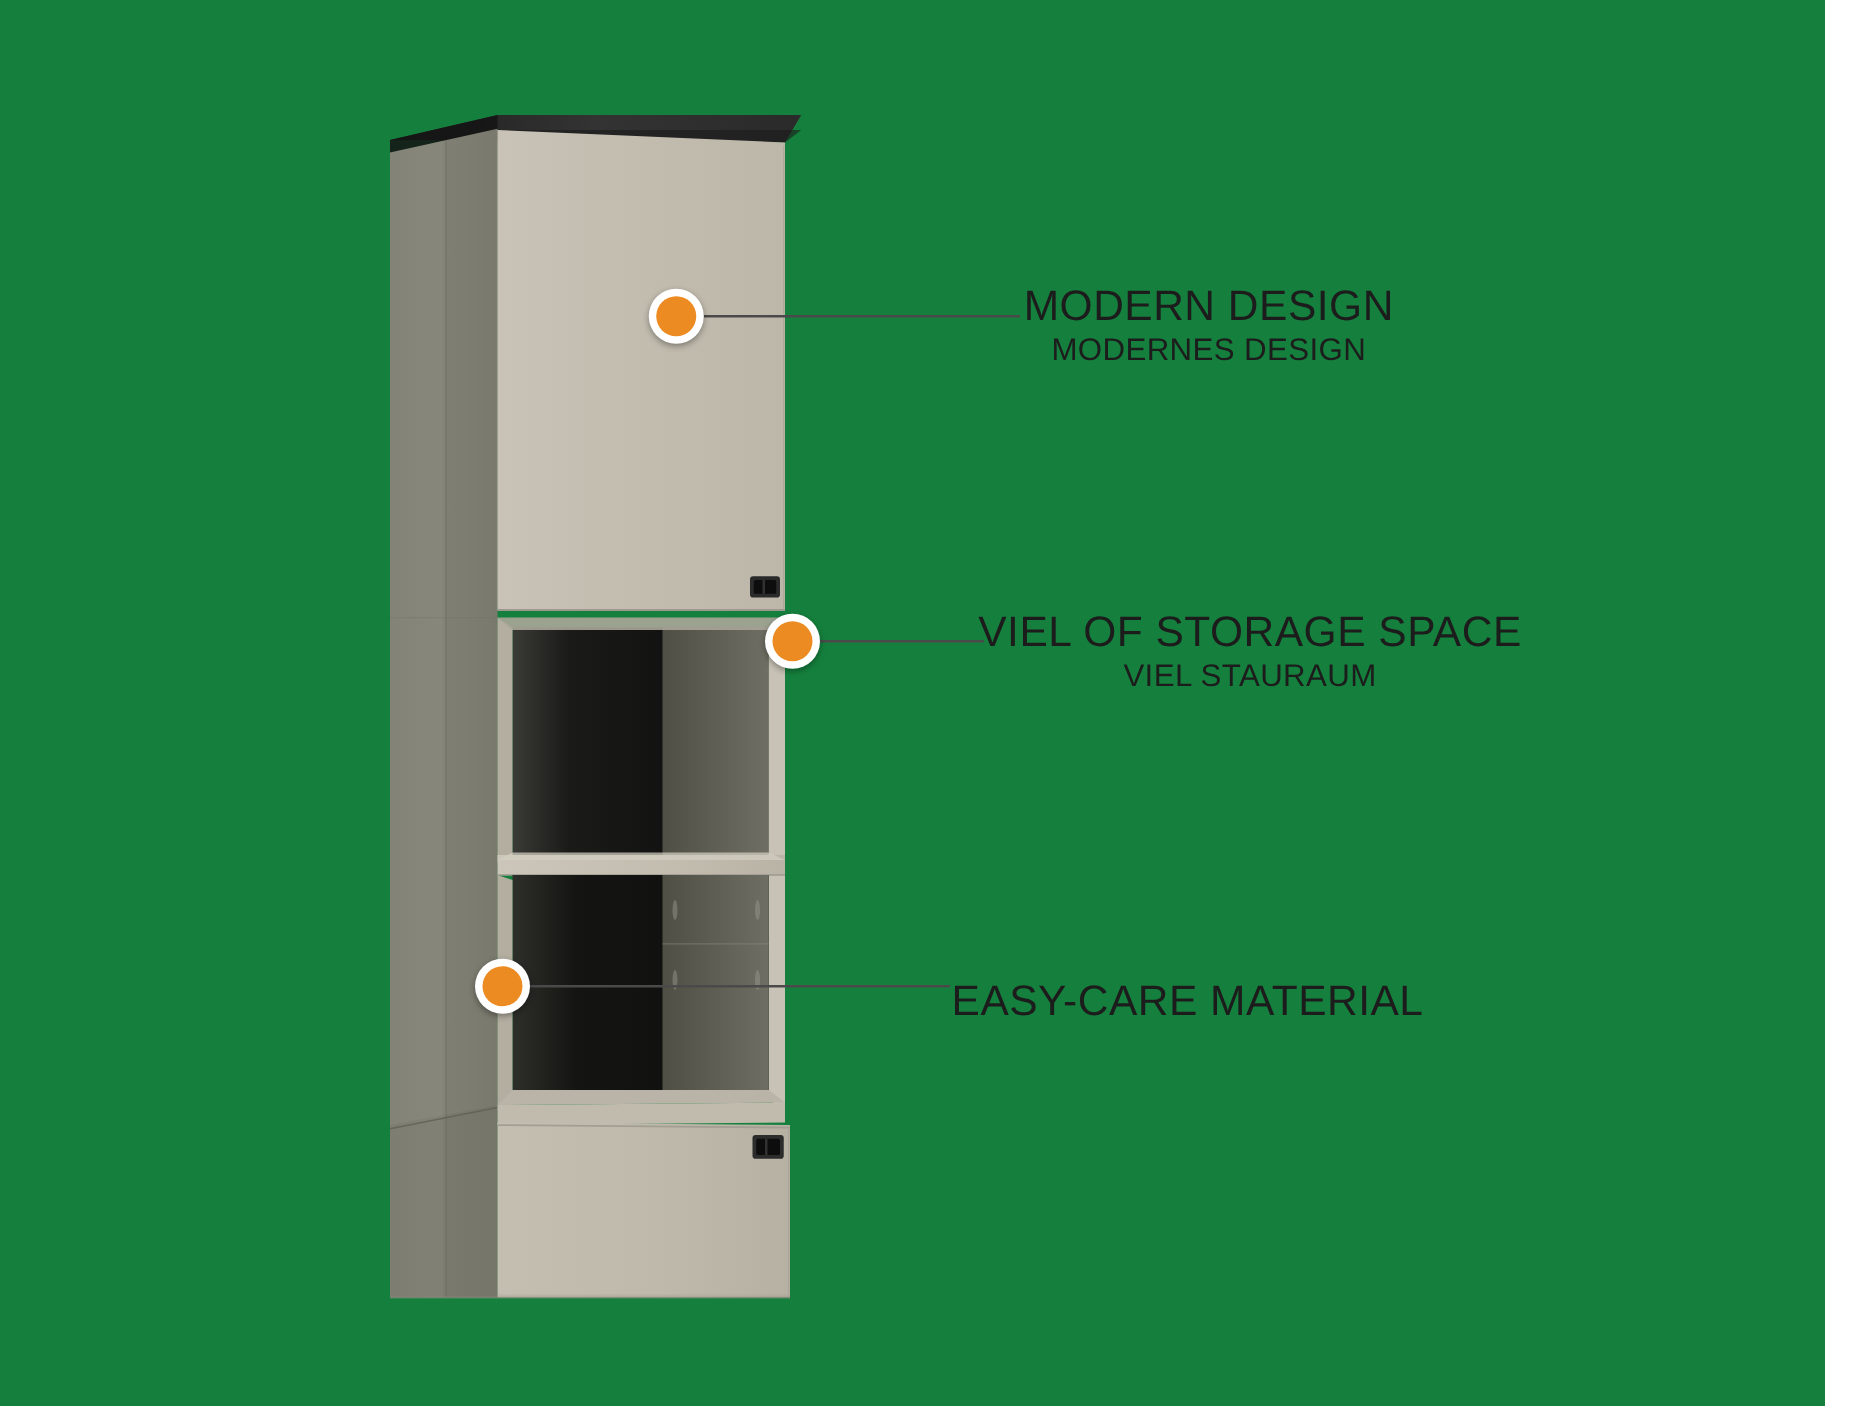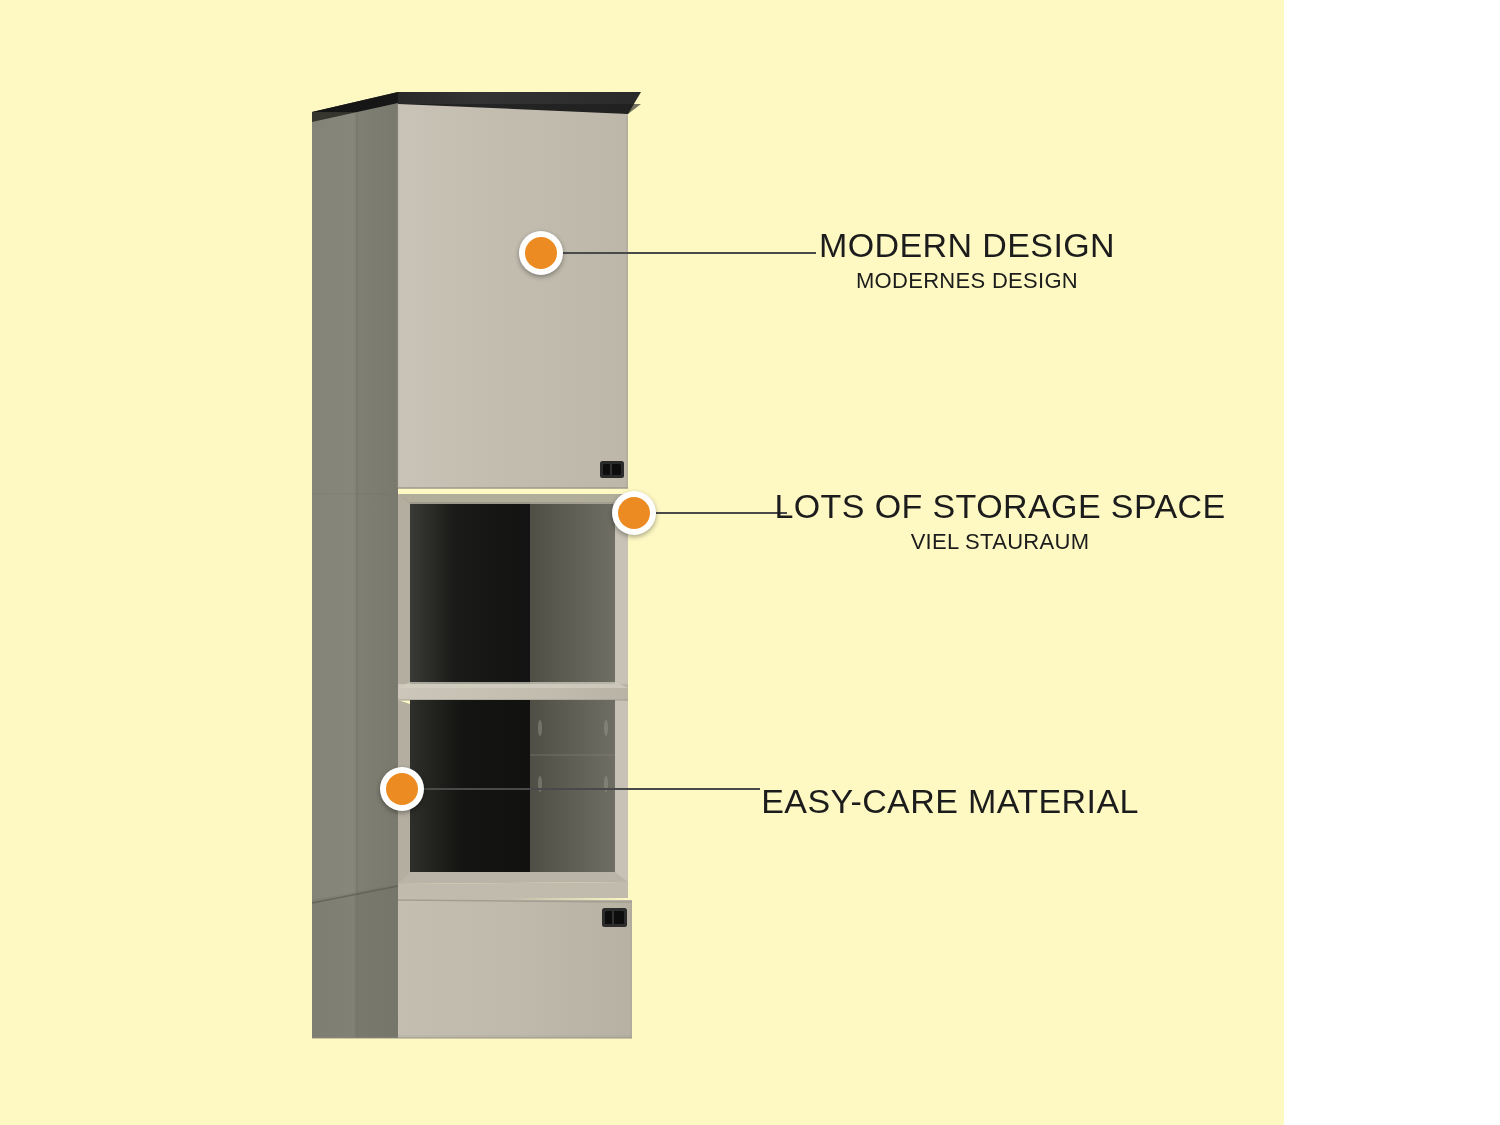--- a/index.html
+++ b/index.html
@@ -7,23 +7,23 @@
     margin: 0;
     padding: 0;
     background: #ffffff;
   }
   body {
     font-family: "Liberation Sans", sans-serif;
     -webkit-font-smoothing: antialiased;
   }
   #stage {
     position: relative;
-    width: 1284px;
+    width: 1460px;
     height: 1125px;
-    background: #fef9c3;
+    background: #15803d;
     overflow: hidden;
   }
 
   
   #product {
     position: absolute;
     left: 0;
     top: 0;
     width: 1500px;
     height: 1125px;
@@ -64,21 +64,21 @@
     transform: translateX(-50%);
   }
   .callout-text .head {
     font-size: 34px;
     line-height: 40px;
     letter-spacing: 0.4px;
     color: #1c1c1c;
     font-weight: 400;
   }
   .callout-text .sub {
-    font-size: 22px;
+    font-size: 25px;
     line-height: 27px;
     letter-spacing: 0.3px;
     color: #1c1c1c;
     font-weight: 400;
     margin-top: 2px;
   }
 </style>
 </head>
 <body>
 
@@ -209,21 +209,21 @@
   <div class="callout-text" style="left:967px; top:225px;">
     <div class="head">MODERN DESIGN</div>
     <div class="sub">MODERNES DESIGN</div>
   </div>
 
   <div class="callout-line" style="left:656px; top:512px; width:131px;"></div>
   <div class="marker" style="left:612px; top:491px;">
     <span class="dot"></span>
   </div>
   <div class="callout-text" style="left:1000px; top:486px;">
-    <div class="head">LOTS OF STORAGE SPACE</div>
+    <div class="head">VIEL OF STORAGE SPACE</div>
     <div class="sub">VIEL STAURAUM</div>
   </div>
 
   <div class="callout-line" style="left:424px; top:788px; width:336px;"></div>
   <div class="marker" style="left:380px; top:767px;">
     <span class="dot"></span>
   </div>
   <div class="callout-text" style="left:950px; top:761px;margin-top:20px;">
     <div class="head">EASY-CARE MATERIAL</div>
   </div>

